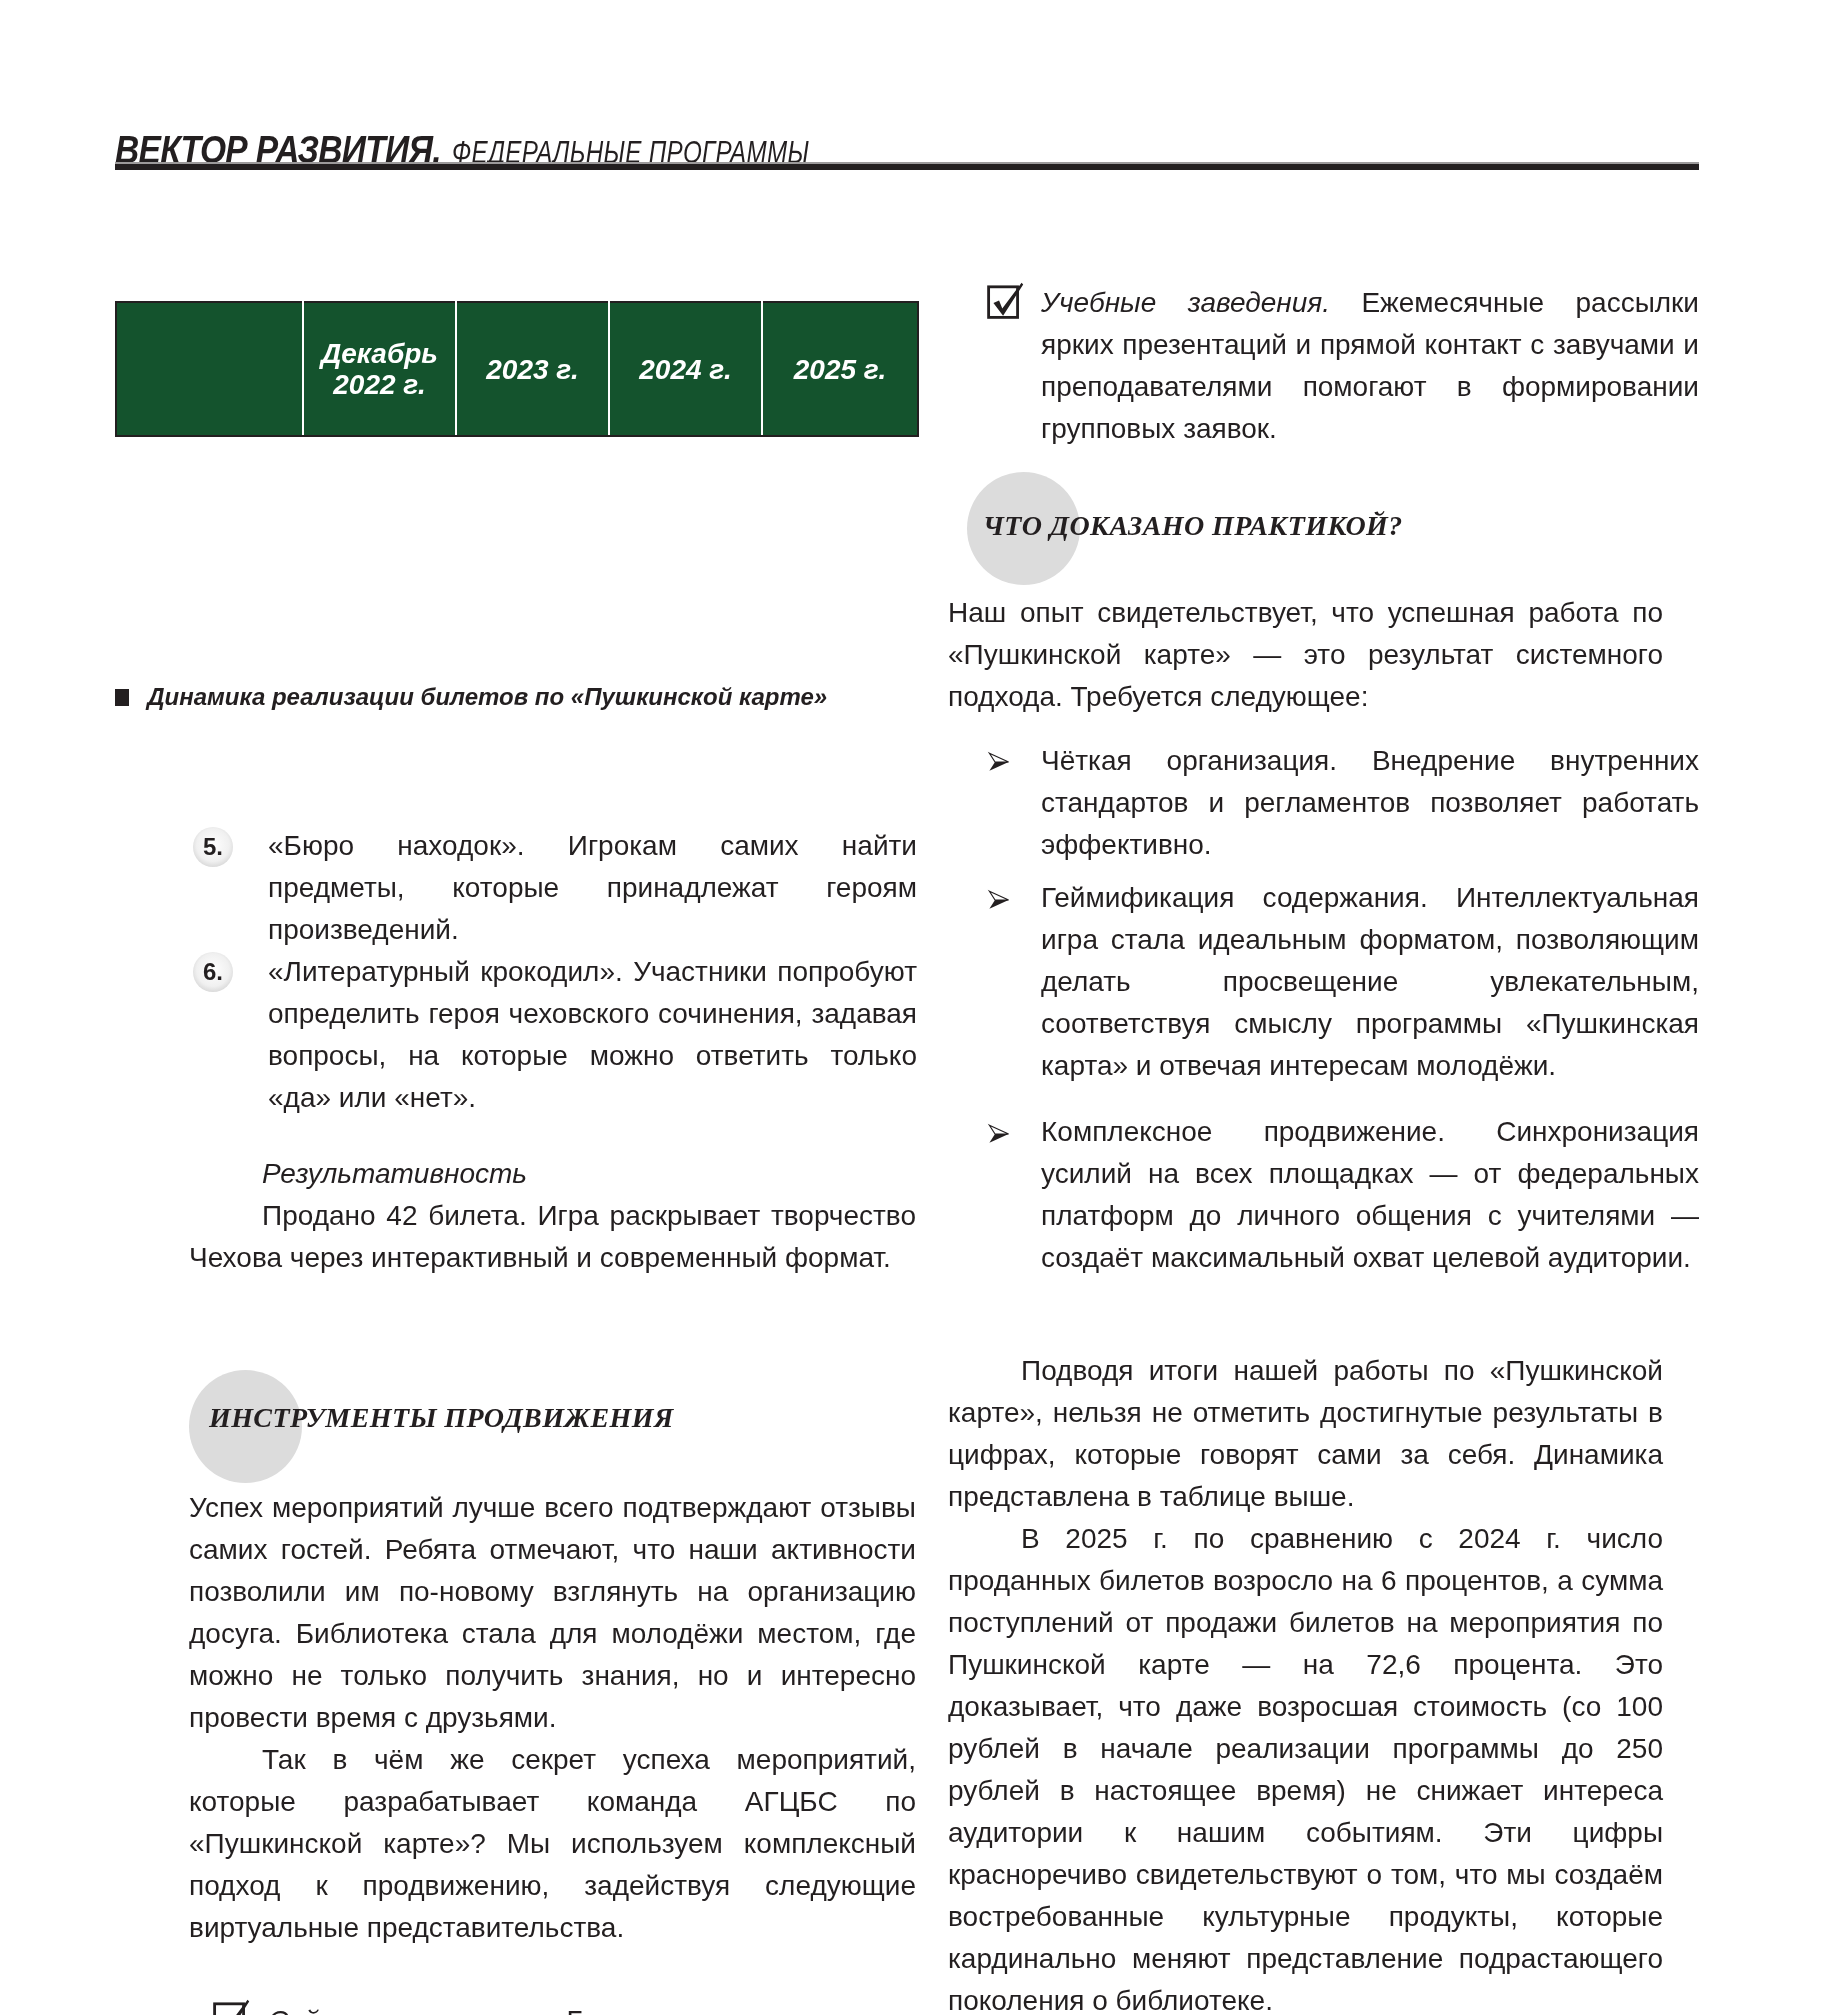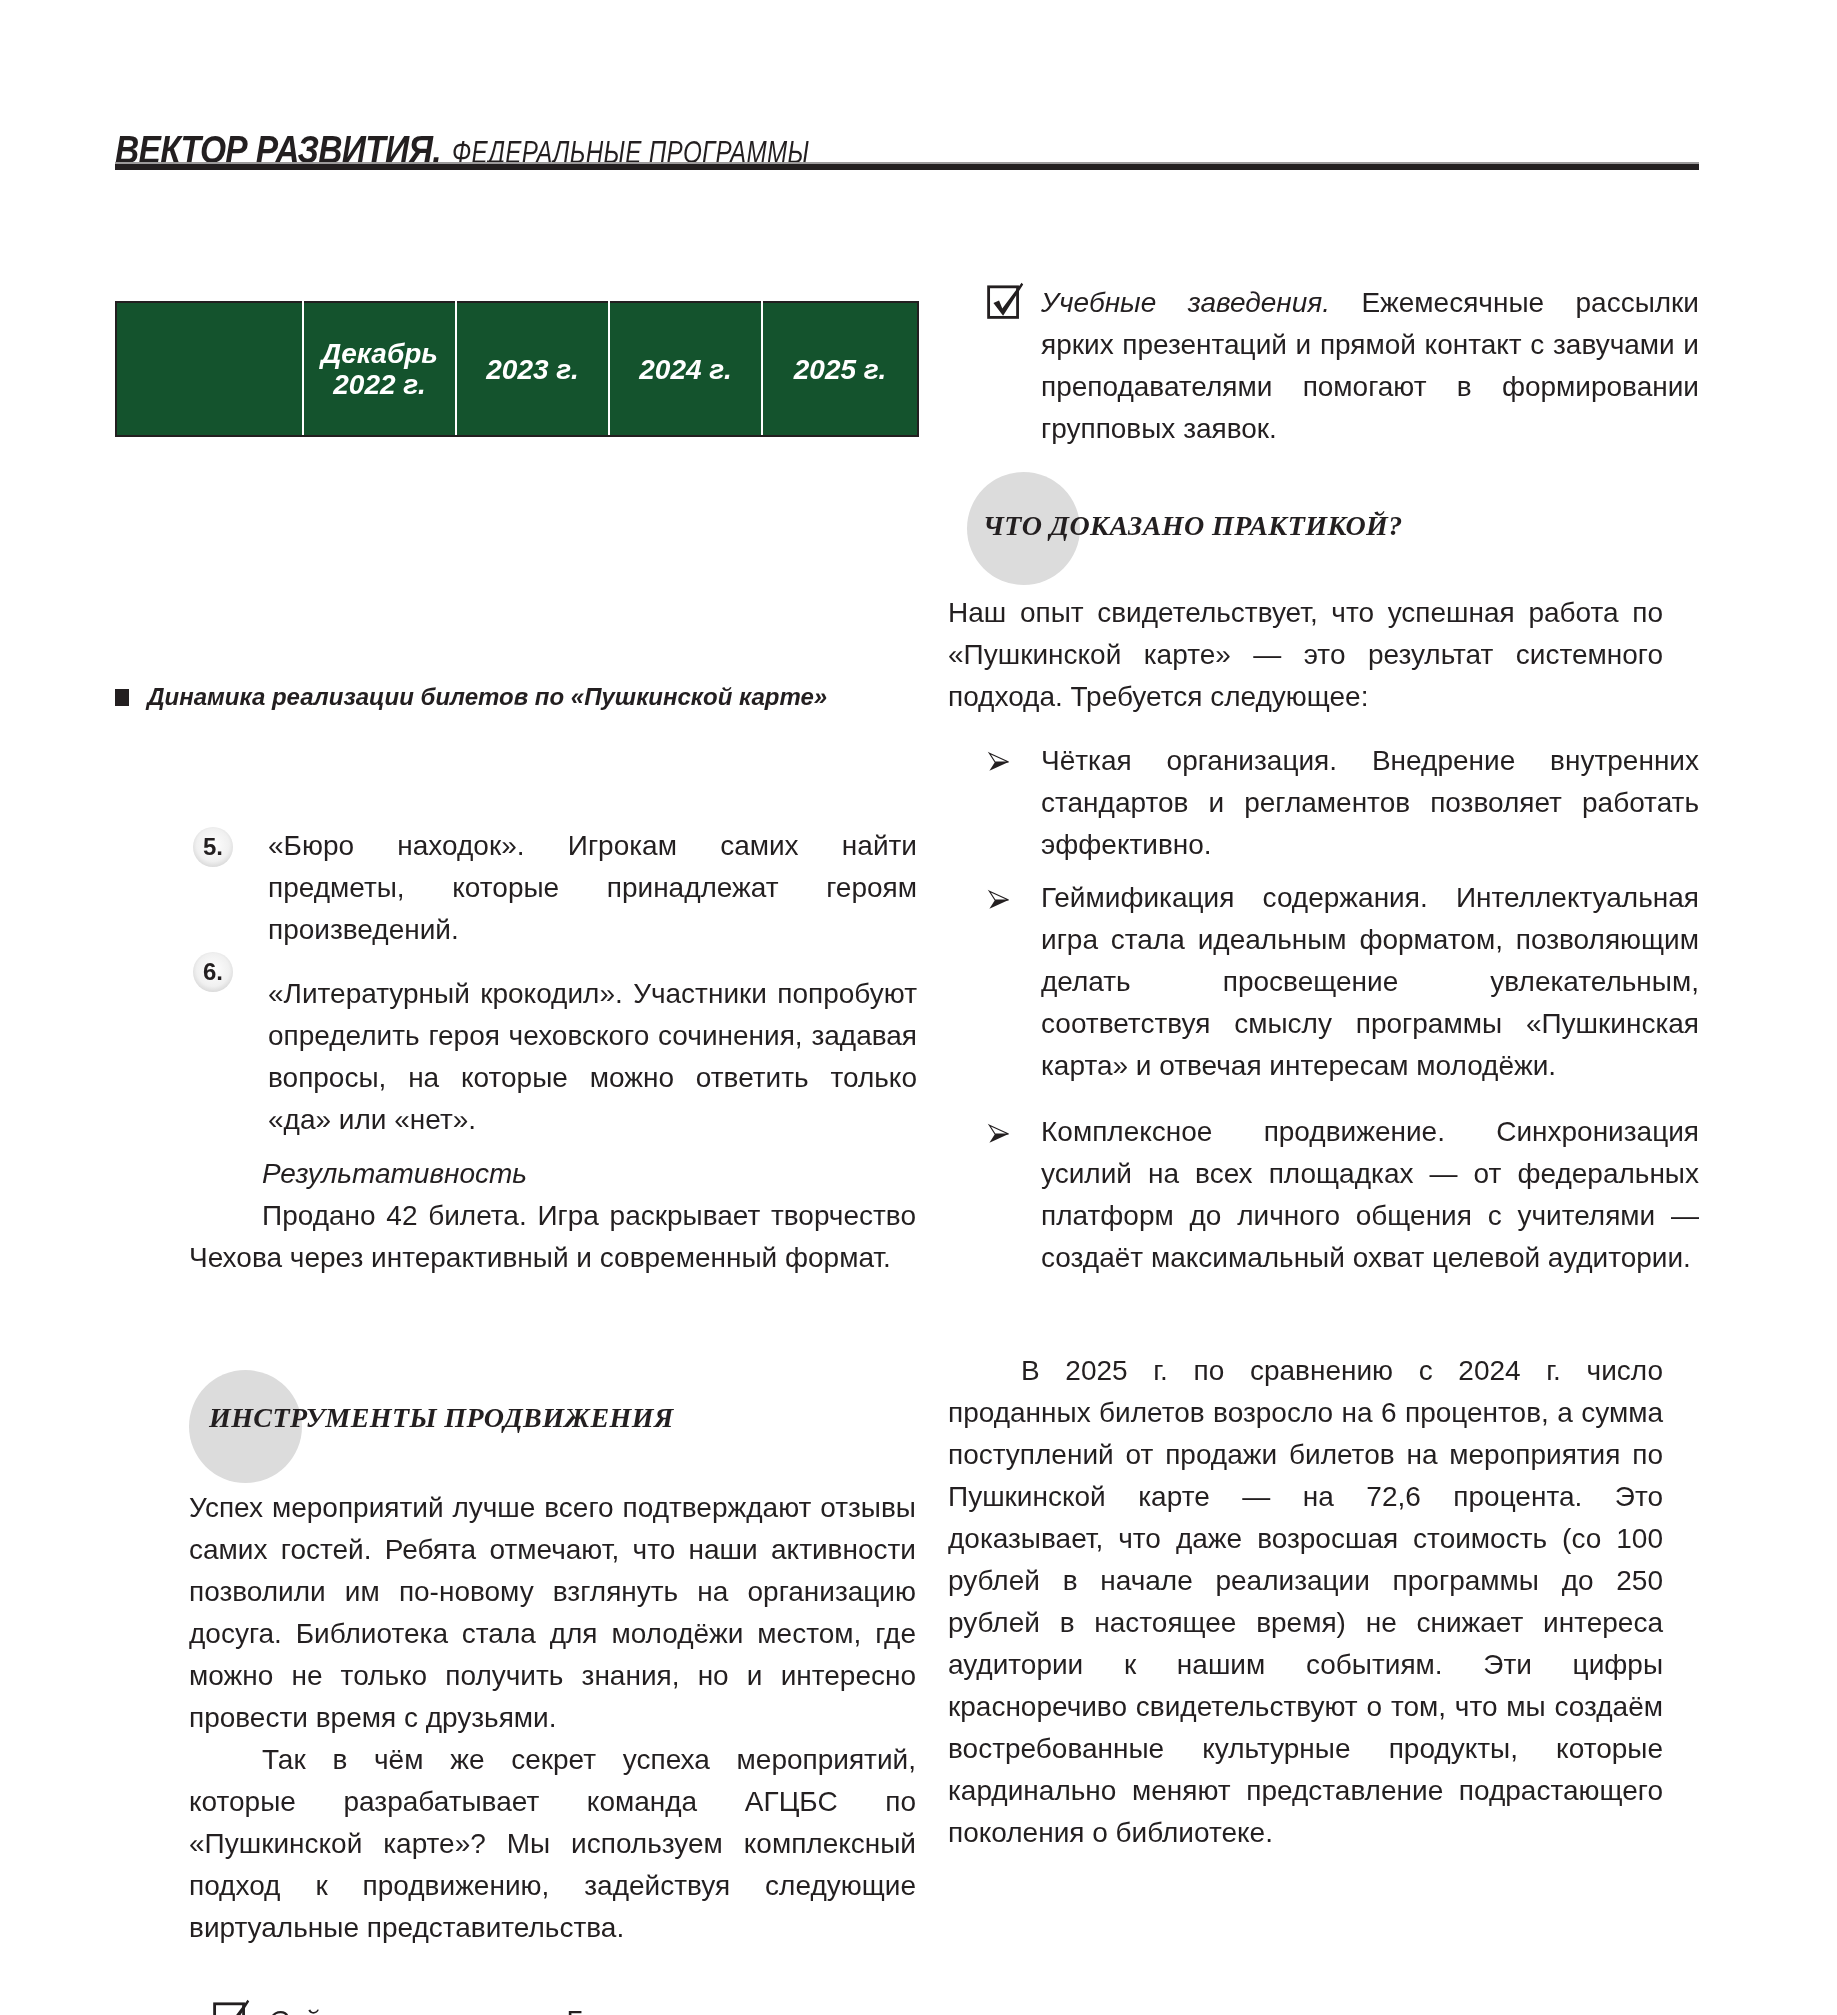--- a/index.html
+++ b/index.html
@@ -88,21 +88,21 @@
 <div class="abs caption">
   <span class="sq"></span><span>Динамика реализации билетов по «Пушкинской карте»</span>
 </div>
 
 <div class="abs num" style="left:193px; top:827px;"><span>5.</span></div>
 <div class="abs body item-text" style="top:825px;">
   <p>«Бюро находок». Игрокам самих найти предметы, которые принадлежат героям произведений.</p>
 </div>
 
 <div class="abs num" style="left:193px; top:952px;"><span>6.</span></div>
-<div class="abs body item-text" style="top:973px;">
+<div class="abs body item-text" style="top:951px;">
   <p>«Литературный крокодил». Участники попробуют определить героя чеховского сочинения, задавая вопросы, на которые можно ответить только «да» или «нет».</p>
 </div>
 
 <div class="abs body lcol" style="top:1153px;">
   <p class="ind it">Результативность</p>
   <p class="ind">Продано 42 билета. Игра раскрывает творчество Чехова через интерактивный и современный формат.</p>
 </div>
 
 <div class="abs sec-circle" style="left:189px; top:1370px;"></div>
 <div class="abs sec-head" style="left:209px; top:1402px;">ИНСТРУМЕНТЫ ПРОДВИЖЕНИЯ</div>
@@ -153,16 +153,17 @@
 
 <svg class="abs arrow" style="left:987px; top:1122px;" viewBox="0 0 60 60">
   <path d="M6 8 L54 30 L20 30 Z" fill="#ffffff" stroke="#231f20" stroke-width="3"></path>
   <path d="M20 30 L54 30 L6 52 Z" fill="#231f20"></path>
 </svg>
 <div class="abs body" style="left:1041px; width:658px; top:1111px;">
   <p>Комплексное продвижение. Синхронизация усилий на всех площадках — от федеральных платформ до личного общения с учителями — создаёт максимальный охват целевой аудитории.</p>
 </div>
 
 <div class="abs body rcol" style="top:1350px;">
+  <p class="ind">Подводя итоги нашей работы по «Пушкинской карте», нельзя не отметить достигнутые результаты в цифрах, которые говорят сами за себя. Динамика представлена в таблице выше.</p>
   <p class="ind">В 2025 г. по сравнению с 2024 г. число проданных билетов возросло на 6 процентов, а сумма поступлений от продажи билетов на мероприятия по Пушкинской карте — на 72,6 процента. Это доказывает, что даже возросшая стоимость (со 100 рублей в начале реализации программы до 250 рублей в настоящее время) не снижает интереса аудитории к нашим событиям. Эти цифры красноречиво свидетельствуют о том, что мы создаём востребованные культурные продукты, которые кардинально меняют представление подрастающего поколения о библиотеке.</p>
 
 </div>
 
 
 </body></html>

